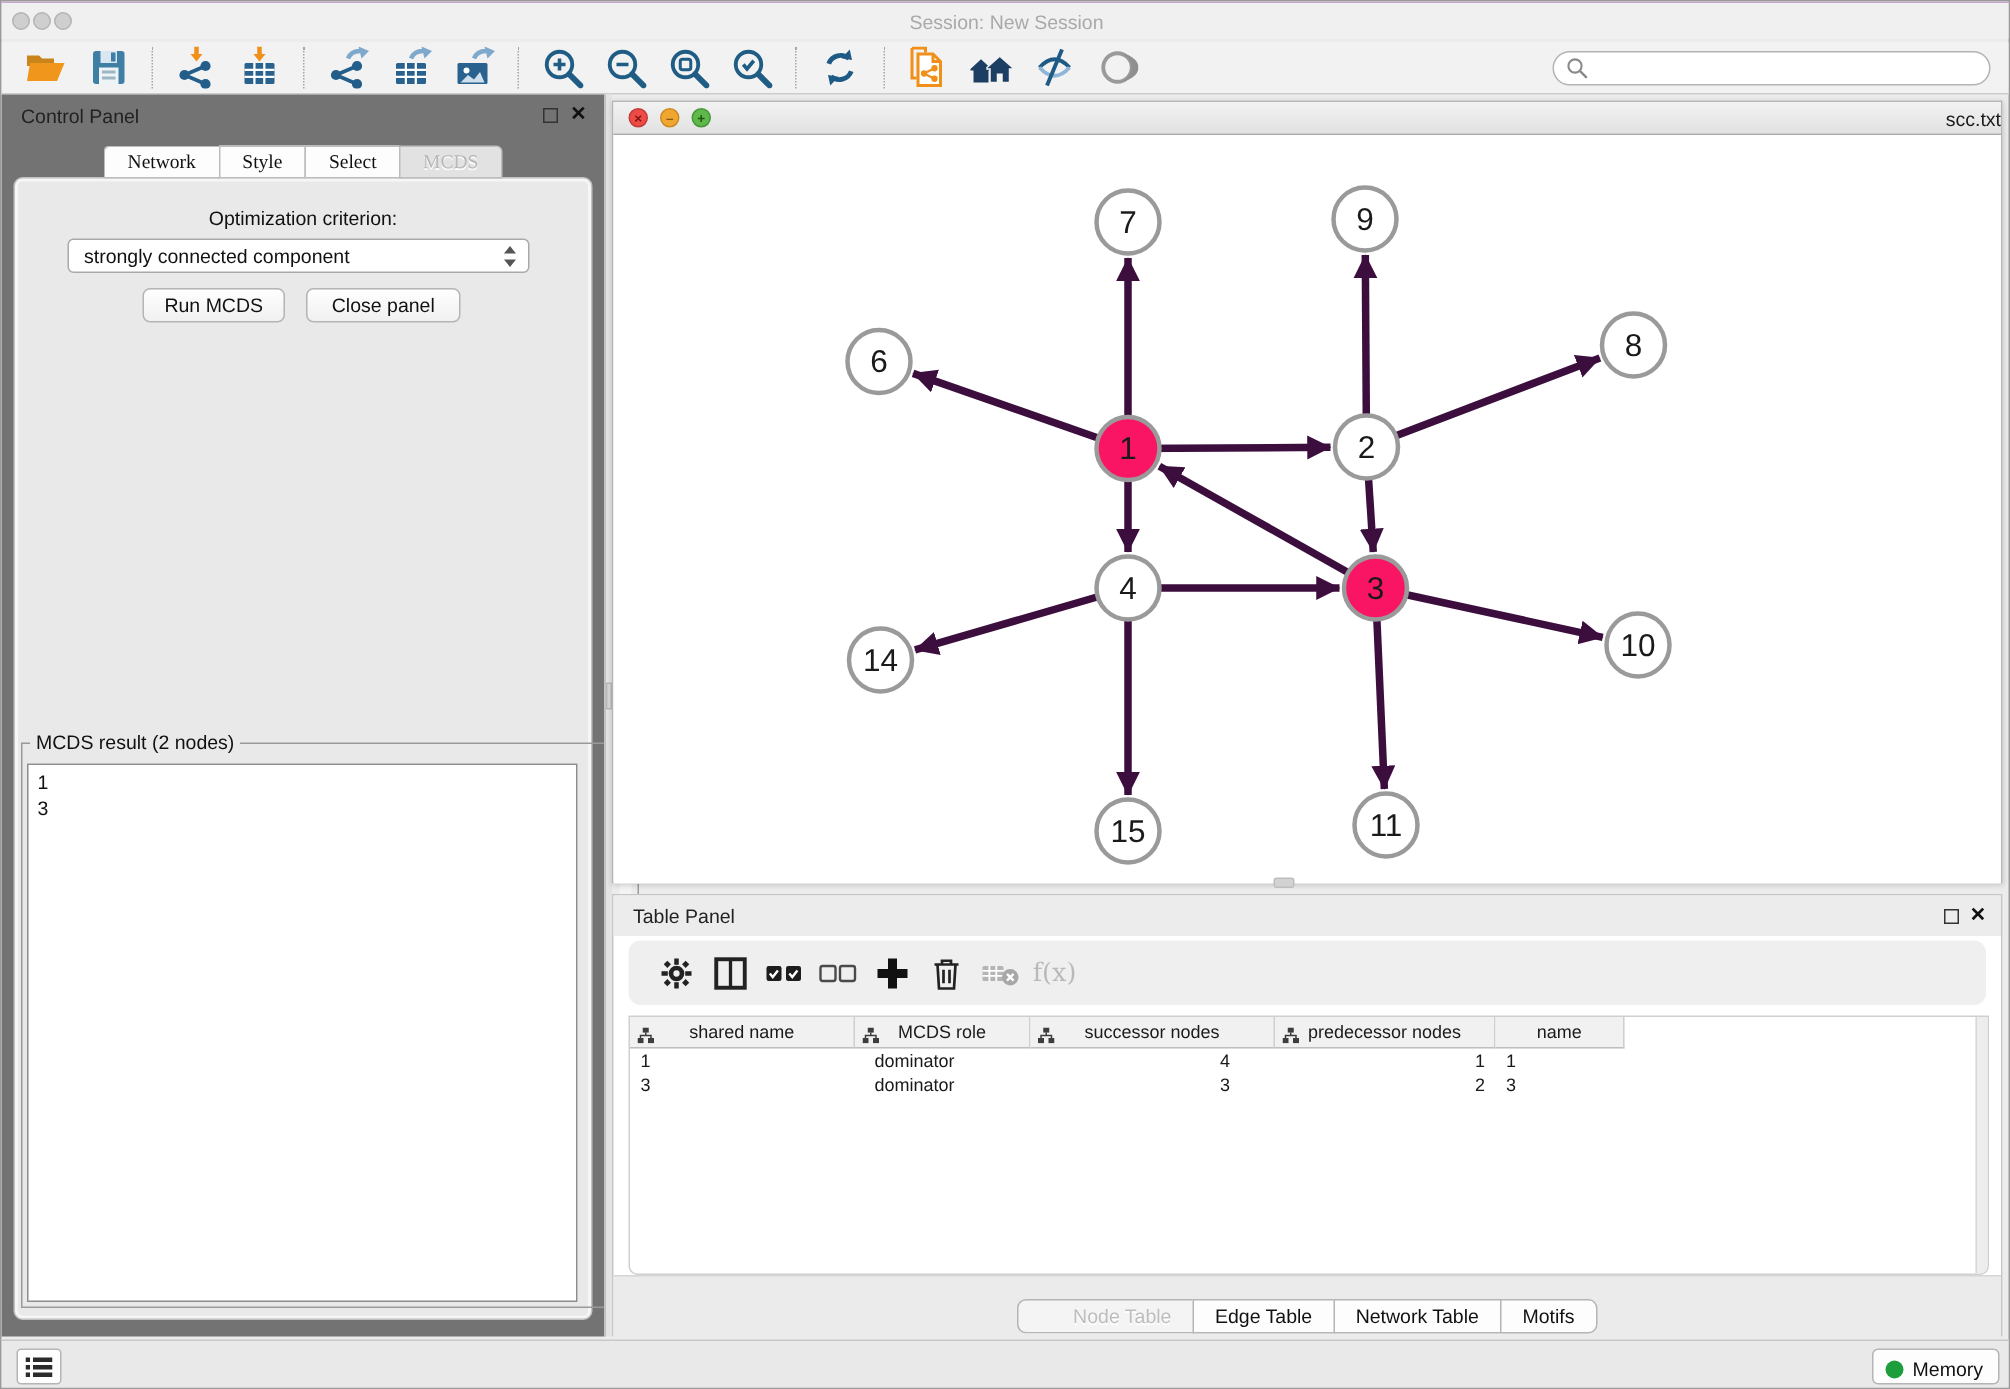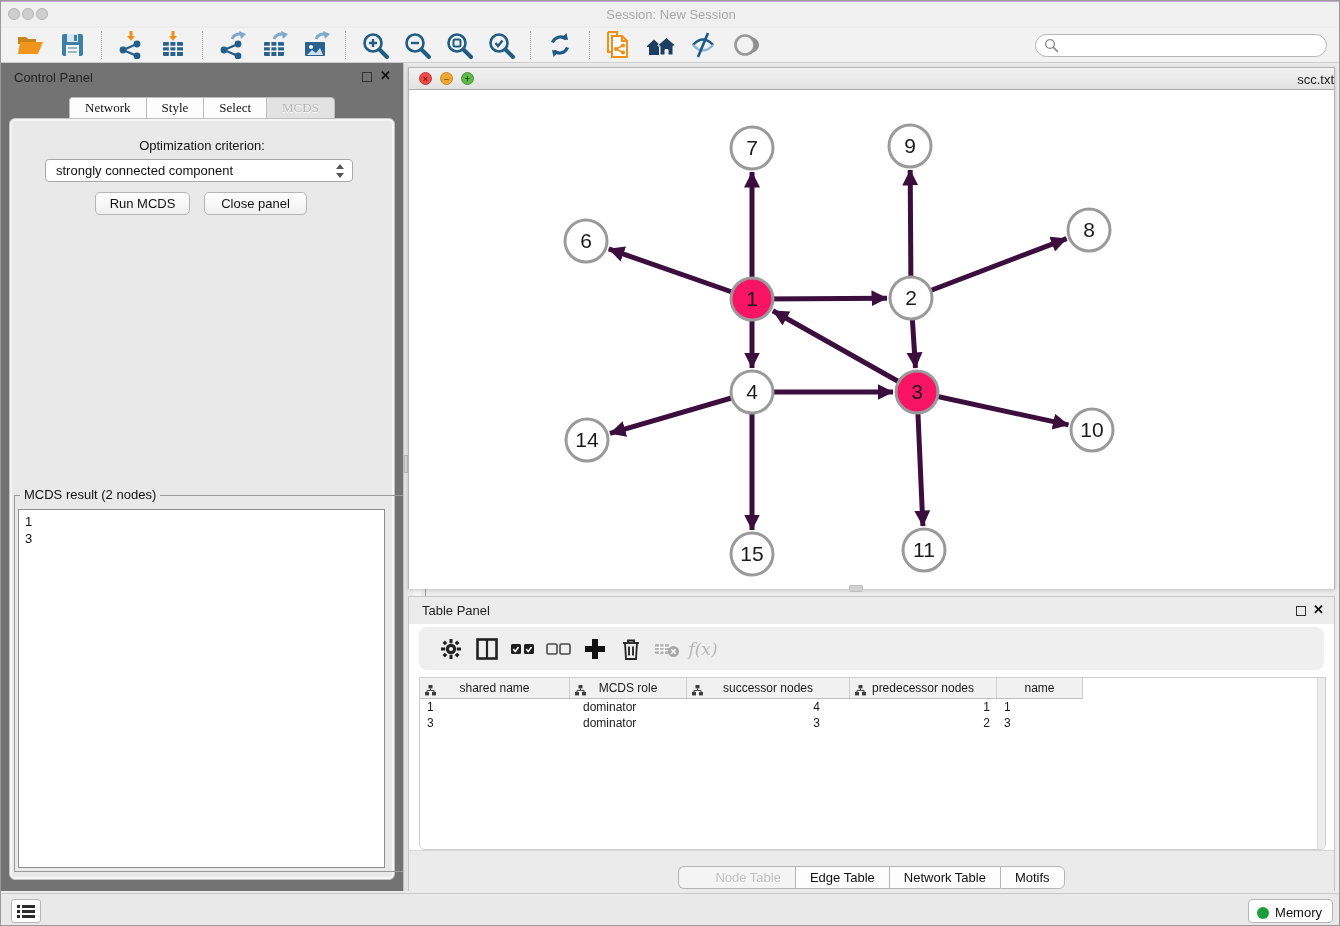--- a/index.html
+++ b/index.html
@@ -63,21 +63,21 @@
   .tl2 { position:absolute; top:4px; width:13px; height:13px; border-radius:50%; font-size:9px; font-weight:bold; text-align:center; line-height:12px; }
   #net-canvas { position:absolute; left:0; top:22px; width:925px; height:499px; background:#fff; overflow:hidden; }
 
   
   #table-panel { position:absolute; left:407px; top:595px; width:927px; height:295px; background:#fff; border:1px solid #c6c6c6; }
   #tp-head { position:absolute; left:0; top:0; width:100%; height:27px; background:#ececec; }
   #tp-head .ph-title { position:absolute; left:13px; top:6px; font-size:13px; color:#222; }
   #tp-float { right:28px; } #tp-close { right:10px; }
   #tp-toolbar { position:absolute; left:10px; top:30px; width:905px; height:43px; background:#efefef; border-radius:8px; display:flex; align-items:center; padding-left:14px; }
   .tp-icon { width:36px; height:30px; display:flex; align-items:center; justify-content:center; flex:0 0 auto; }
-  .fx-label { font-family:"DejaVu Serif", serif; font-style:italic; font-size:17px; color:#b9b9b9; }
+  .fx-label { font-family:"DejaVu Serif", serif; font-size:17px; color:#b9b9b9; }
 
   #tbl { position:absolute; left:10px; top:80px; width:907px; height:173px; background:#fff; border:1px solid #cfcfcf; border-radius:0 0 6px 6px; overflow:hidden; }
   #tbl-header { display:flex; height:21px; }
   .th-cell { position:relative; height:21px; background:#f1f1f1; border-right:1px solid #cfcfcf; border-bottom:1px solid #bfbfbf; font-size:12px; color:#1a1a1a; text-align:center; line-height:20px; flex:0 0 auto; }
   .th-sort { position:absolute; left:5px; top:4px; }
   .tbl-row { display:flex; height:16px; }
   .td-cell { font-size:12px; color:#1a1a1a; line-height:16px; flex:0 0 auto; overflow:hidden; white-space:nowrap; }
   .td-cell.a-left { text-align:left; padding-left:7px; }
   .td-cell.a-right { text-align:right; }
   .td-cell.c2 { padding-right:30px; }

